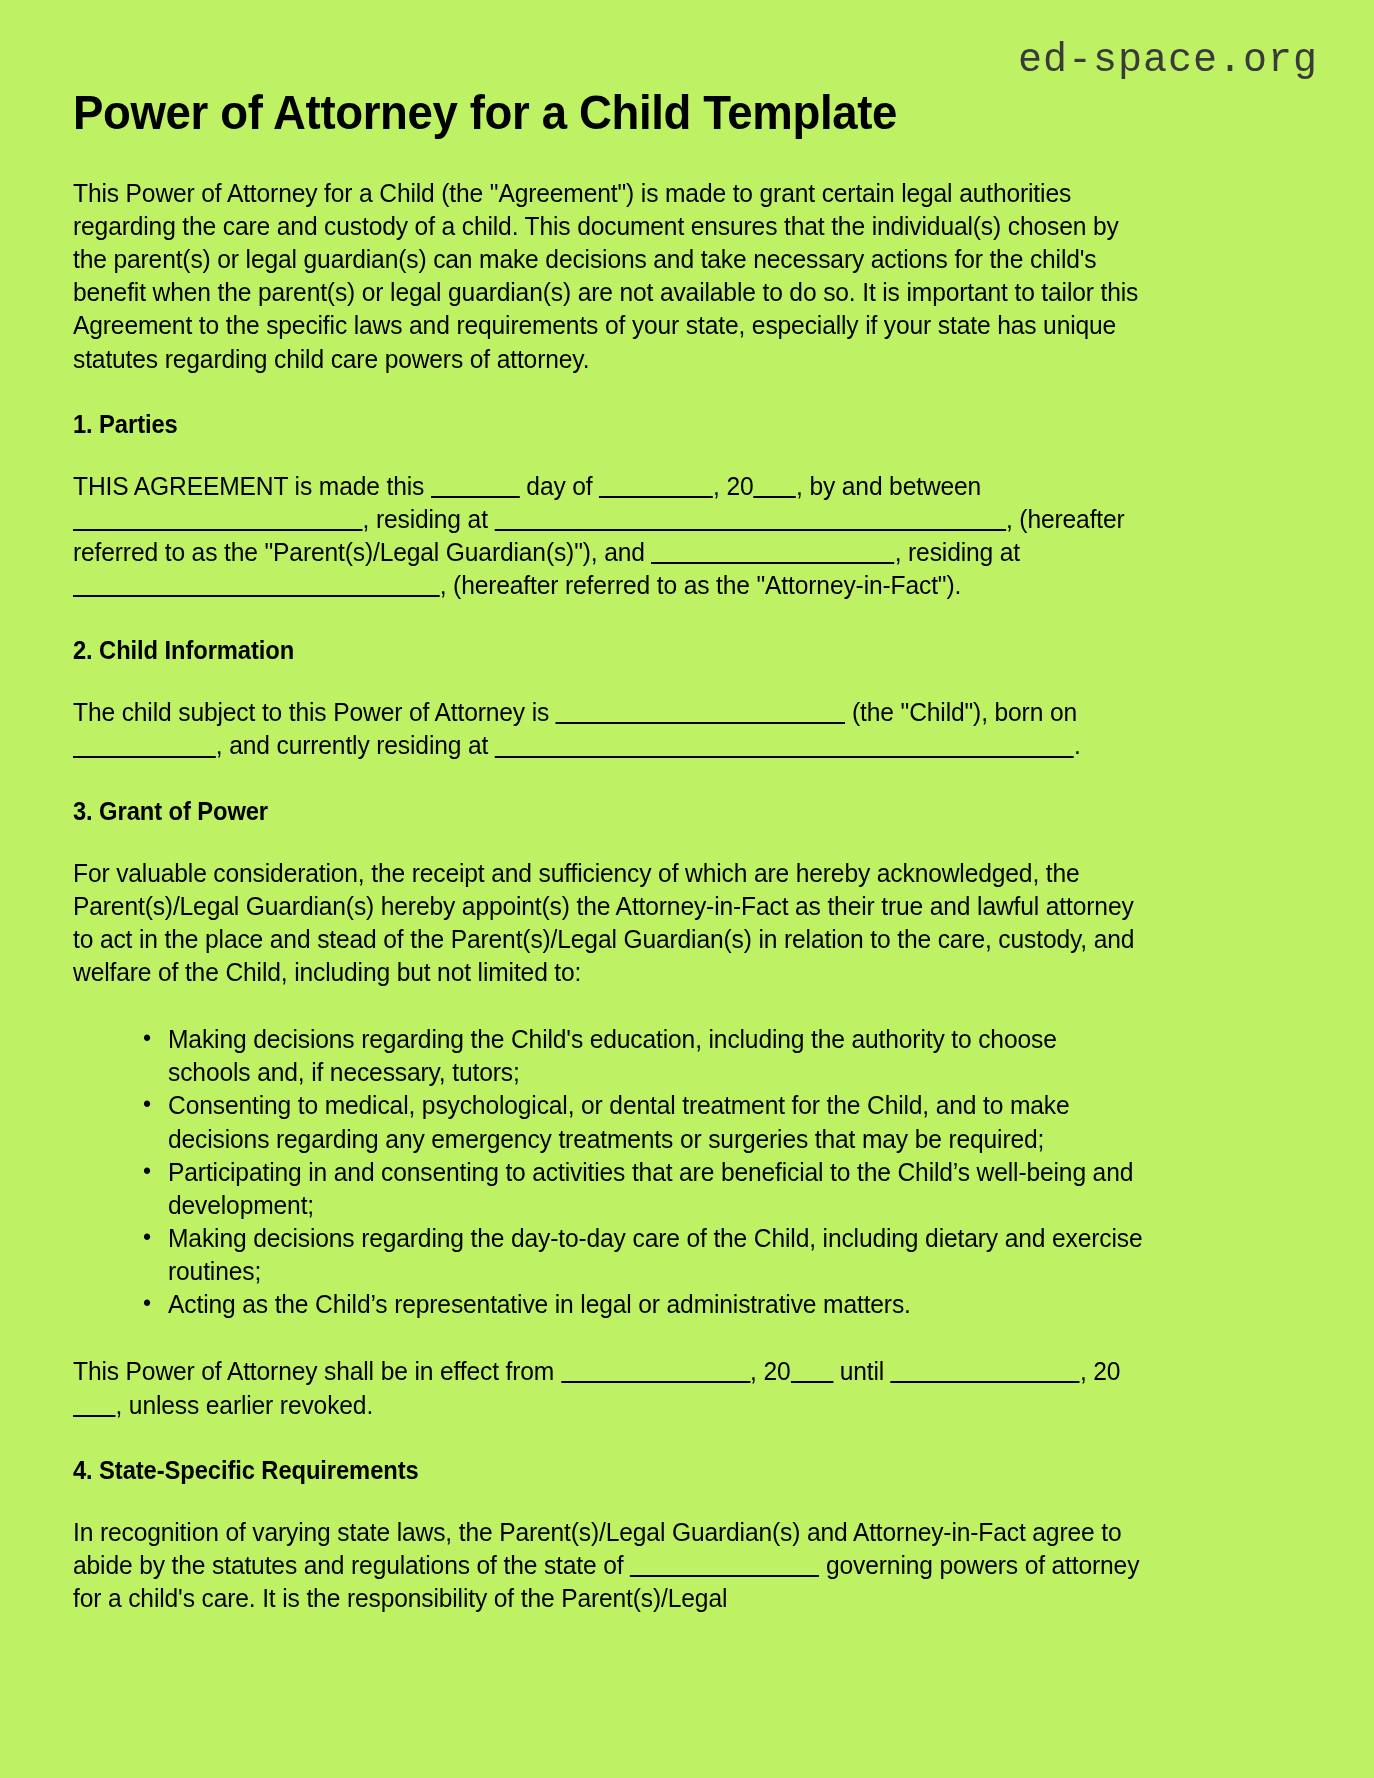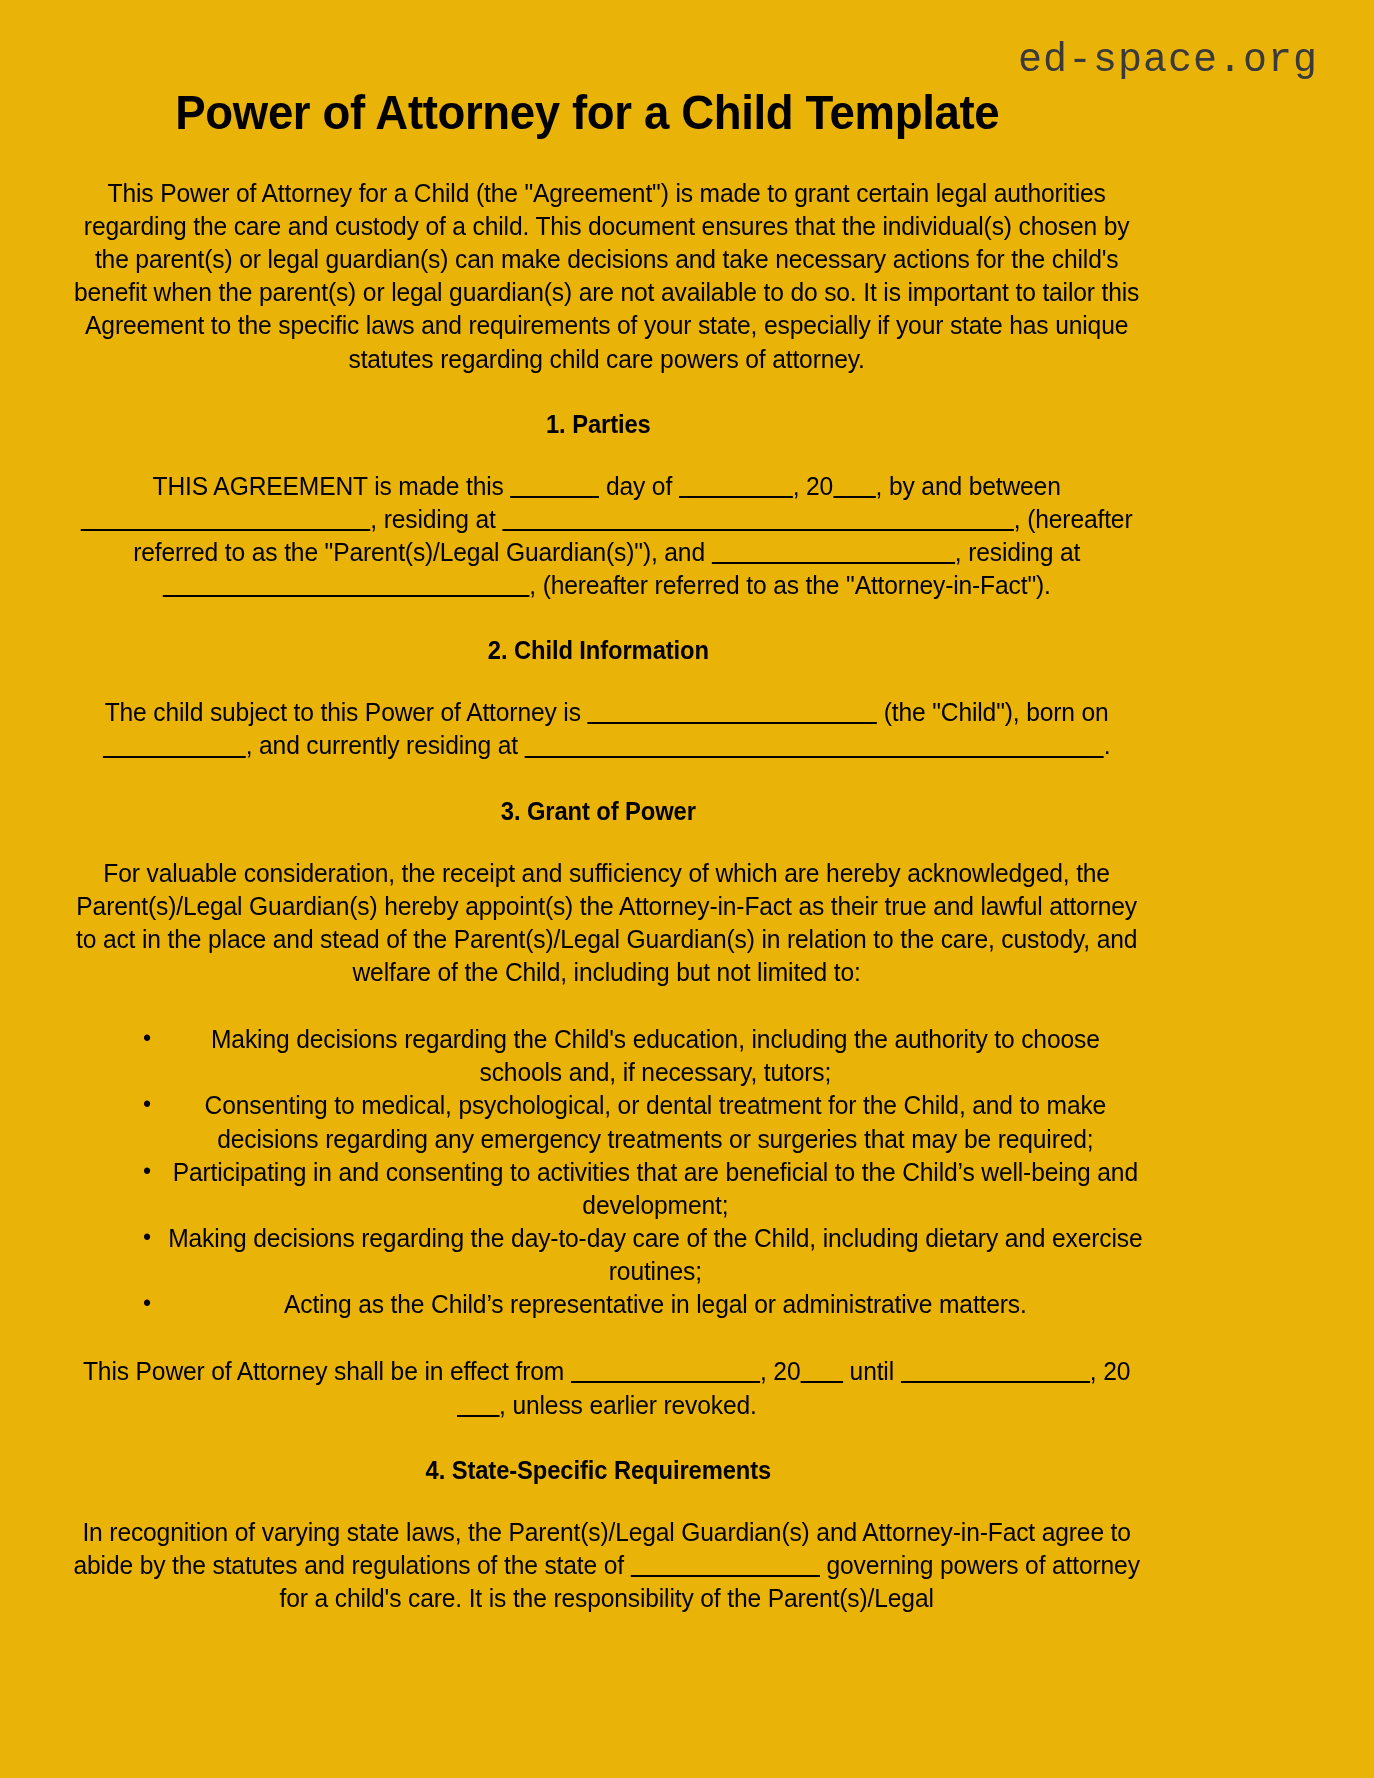--- a/index.html
+++ b/index.html
@@ -14,39 +14,38 @@
     font-family: "Liberation Sans", sans-serif;
     color: #000000;
     overflow: hidden;
     position: relative;
   }
   .page {
     position: relative;
     width: 1374px;
     height: 1778px;
     padding: 0;
-    background: #eab308;
+    background: #bef264;
   }
   .watermark {
     position: absolute;
     top: 38px;
     right: 56px;
     font-family: "Liberation Mono", "DejaVu Sans Mono", monospace;
     font-size: 40px;
     letter-spacing: 1px;
     color: #3a3a3a;
     white-space: nowrap;
   }
   .content {
     position: absolute;
     top: 0;
     left: 0;
     width: 1374px;
     padding: 86px 195px 0 73px;
-    text-align: center;
   }
   h1.doc-title {
     font-family: "Liberation Sans Narrow", "Liberation Sans", sans-serif;
     font-size: 49px;
     font-weight: bold;
     letter-spacing: -0.4px;
     margin: 0 0 38px 0;
     line-height: 1.08;
     transform: scaleX(0.93);
     transform-origin: left center;

